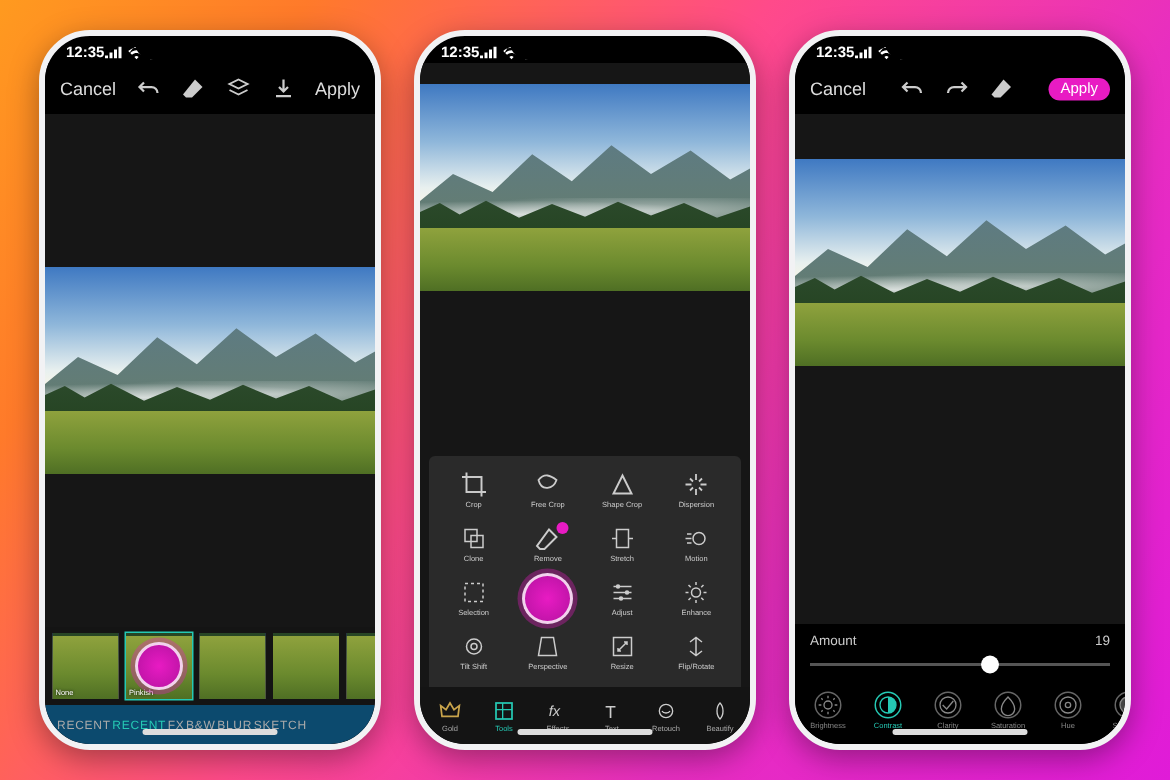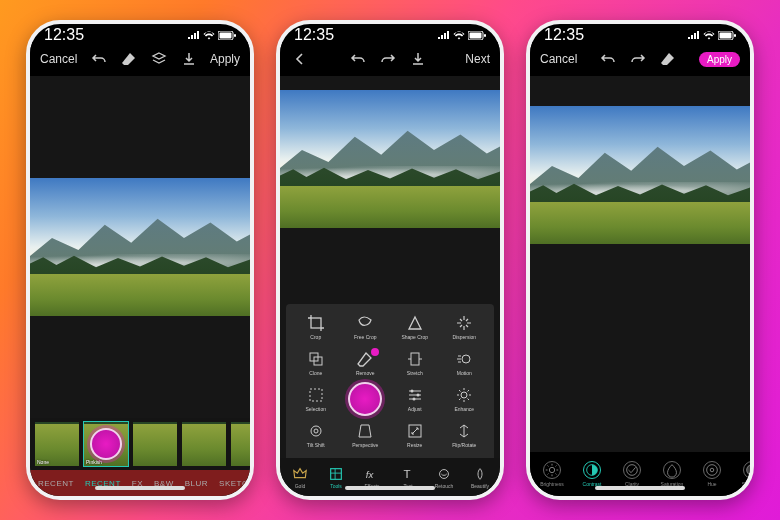--- a/index.html
+++ b/index.html
@@ -1,42 +1,42 @@
 <!DOCTYPE html>
 <html><head>
 <meta charset="utf-8">
 <style>
   *{box-sizing:border-box;margin:0;padding:0;font-family:-apple-system,Helvetica,Arial,sans-serif}
   body{width:780px;height:520px;overflow:hidden}
   .bg{width:780px;height:520px;background:linear-gradient(125deg,#ff9a1f 0%,#ff7a2a 18%,#ff4a8a 45%,#e82ec0 70%,#e01bd8 100%);display:flex;align-items:center;justify-content:center;gap:22px}
   .phone{width:228px;height:480px;background:#000;border-radius:34px;border:4px solid #f2f2f4;box-shadow:0 6px 20px rgba(0,0,0,.35);position:relative;overflow:hidden;display:flex;flex-direction:column;color:#eee}
   .phone::after{content:"";position:absolute;bottom:6px;left:50%;transform:translateX(-50%);width:90px;height:4px;background:#ddd;border-radius:3px}
   .notch{position:absolute;top:0;left:50%;transform:translateX(-50%);width:100px;height:16px;background:#000;border-bottom-left-radius:12px;border-bottom-right-radius:12px;z-index:5}
-  .status{height:18px;display:flex;justify-content:space-between;align-items:center;padding:4px 14px 0;font-size:16px;color:#fff;font-weight:400}
+  .status{height:18px;display:flex;align-items:center;padding:4px 14px 0;font-size:10px;color:#fff;font-weight:700}
   .sicons{display:flex;gap:3px;align-items:center}
   .sicons svg{display:block}
   .topbar{height:34px;display:flex;align-items:center;justify-content:space-between;padding:0 10px;font-size:12px;color:#ddd;background:#000}
   .tbtn{display:flex;align-items:center;justify-content:center;min-width:20px;height:22px}
   .tgroup{display:flex;gap:10px;align-items:center}
   .applypill{background:#e81bc3;border-radius:12px;padding:2px 8px;font-size:10px;color:#fff}
   .canvas{flex:1;background:#161616;display:flex;align-items:center;justify-content:center;position:relative}
   .photo{width:100%;height:138px;position:relative;overflow:hidden}
   .sky{position:absolute;inset:0;background:linear-gradient(180deg,#3f79c2 0%,#8fb7da 28%,#e8f0ef 50%,#f7f5e8 58%)}
   .mtn{position:absolute;bottom:42px;left:0;right:0;height:60px;background:linear-gradient(180deg,#5d7b84 0%,#657d6f 100%);clip-path:polygon(0 70%,10% 40%,22% 60%,34% 18%,46% 48%,58% 8%,70% 40%,82% 14%,94% 46%,100% 34%,100% 100%,0 100%)}
   .trees{position:absolute;bottom:26px;left:0;right:0;height:38px;background:linear-gradient(180deg,#2c4a2c 0%,#23421f 100%);clip-path:polygon(0 30%,6% 14%,12% 34%,20% 10%,30% 40%,40% 16%,50% 38%,60% 12%,70% 36%,80% 14%,90% 40%,100% 20%,100% 100%,0 100%)}
   .grass{position:absolute;bottom:0;left:0;right:0;height:42px;background:linear-gradient(180deg,#8fa23d 0%,#6b8a2e 60%,#4f6f24 100%)}
   .mist{position:absolute;bottom:40px;left:0;right:0;height:22px;background:radial-gradient(ellipse at 30% 50%,rgba(255,255,255,.7),transparent 60%),radial-gradient(ellipse at 70% 40%,rgba(255,255,255,.5),transparent 60%)}
   
   .filters{height:52px;background:#141414;display:flex;gap:3px;padding:3px 4px;overflow:hidden}
   .thumb{flex:0 0 46px;height:46px;position:relative;border:1px solid transparent}
   .thumb .photo{height:100%}
   .thumb .lbl{position:absolute;bottom:1px;left:2px;font-size:5px;color:#fff;text-shadow:0 0 2px #000}
   .thumb.sel{border-color:#25c9b4}
   .thumb.sel::before{content:"";position:absolute;top:50%;left:50%;transform:translate(-50%,-50%);width:28px;height:28px;border-radius:50%;background:radial-gradient(circle,#e81bc3 0%,#b512a0 100%);border:2px solid rgba(255,255,255,.8);z-index:2;box-shadow:0 0 0 3px rgba(232,27,195,.35)}
-  .cats{height:26px;background:#7f1d1d;display:flex;align-items:center;gap:11px;padding:0 8px;font-size:8px;letter-spacing:.5px;color:#aaa}
+  .cats{height:26px;background:#0c4a6e;display:flex;align-items:center;gap:1px;padding:0 8px;font-size:8px;letter-spacing:.5px;color:#aaa}
   .cats span.sel{color:#25c9b4}
   
   .toolgrid{position:absolute;left:6px;right:6px;bottom:0;background:#2a2a2a;border-radius:4px 4px 0 0;padding:6px;display:grid;grid-template-columns:repeat(4,1fr);gap:2px}
   .tool{display:flex;flex-direction:column;align-items:center;justify-content:center;gap:2px;padding:4px 0;color:#ccc}
   .tool svg{width:18px;height:18px}
   .tool .tl{font-size:5px}
   .tool.pick{position:relative}
   .tool.pick::before{content:"";position:absolute;width:30px;height:30px;border-radius:50%;background:radial-gradient(circle,#e81bc3 0%,#b512a0 100%);border:2px solid rgba(255,255,255,.8);box-shadow:0 0 0 3px rgba(232,27,195,.35)}
   .tool.badge::after{content:"";position:absolute;width:8px;height:8px;border-radius:50%;background:#e81bc3;top:2px;right:10px}
   .bottombar{height:38px;background:#141414;display:flex;align-items:center;justify-content:space-around;padding:0 2px}
@@ -182,45 +182,20 @@
         <svg width="12" height="9" viewBox="0 0 12 9">
             <path fill="#fff" d="M6 8.5L7.4 7c-.8-.8-2-.8-2.8 0L6 8.5zm-3-3c1.7-1.6 4.3-1.6 6 0l1.2-1.2c-2.3-2.3-6-2.3-8.4 0L3 5.5zM.5 3C3.6 0 8.4 0 11.5 3l-1 1C8-1 4-1 1.5 4l-1-1z"></path>
           </svg>
         <svg width="18" height="9" viewBox="0 0 18 9">
             <rect x="0" y="0" width="15" height="9" rx="2" fill="none" stroke="#fff"></rect>
             <rect x="1.5" y="1.5" width="12" height="6" rx="1" fill="#fff"></rect>
             <rect x="16" y="3" width="2" height="3" rx="1" fill="#fff"></rect>
           </svg>
       </div>
     </div>
-    <div class="topbar">
-      <span class="tbtn">
-          <svg width="12" height="14" viewBox="0 0 12 14" fill="none" stroke="#ccc" stroke-width="1.6">
-            <path d="M8 2L3 7l5 5"></path>
-          </svg>
-        </span>
-      <div class="tgroup">
-        <span class="tbtn">
-            <svg width="16" height="14" viewBox="0 0 16 14" fill="none" stroke="#ccc" stroke-width="1.5">
-              <path d="M5 3L2 6l3 3M2 6h8a4 4 0 014 4"></path>
-            </svg>
-          </span>
-        <span class="tbtn">
-            <svg width="16" height="14" viewBox="0 0 16 14" fill="none" stroke="#ccc" stroke-width="1.5">
-              <path d="M11 3l3 3-3 3M14 6H6a4 4 0 00-4 4"></path>
-            </svg>
-          </span>
-        <span class="tbtn">
-            <svg width="14" height="14" viewBox="0 0 14 14" fill="none" stroke="#ccc" stroke-width="1.5">
-              <path d="M7 1v8m-3-3l3 3 3-3M2 12h10"></path>
-            </svg>
-          </span>
-      </div>
-      <span class="tbtn">Next</span>
-    </div>
     <div class="p2canvas">
       <div class="photo">
         <div class="sky"></div>
           <div class="mtn"></div>
           <div class="mist"></div>
           <div class="trees"></div>
           <div class="grass"></div>
       </div>
       <div class="toolgrid" id="toolgrid">
           <div class="tool" style="position: relative;">
@@ -414,20 +389,30 @@
     </div>
     <div class="canvas" style="align-items:flex-start;padding-top:30px">
       <div class="photo">
         <div class="sky"></div>
           <div class="mtn"></div>
           <div class="mist"></div>
           <div class="trees"></div>
           <div class="grass"></div>
       </div>
     </div>
+    <div>
+      <div class="amount">
+        <span>Amount</span>
+        <span>19</span>
+      </div>
+      <div class="slider">
+        <div class="track"></div>
+        <div class="knob" id="knob3" style="left: calc(60% - 6px);"></div>
+      </div>
+    </div>
     <div class="adjbar" id="adjbar">
         <div class="adj">
           <div class="ring">
             <svg viewBox="0 0 18 18">
               <circle cx="9" cy="9" r="3" fill="none" stroke="currentColor"></circle>
               <path d="M9 2v2M9 14v2M2 9h2M14 9h2M4 4l1 1M13 13l1 1M14 4l-1 1M5 13l-1 1" stroke="currentColor"></path>
             </svg>
           </div>
           <span>Brightness</span>
         </div>

